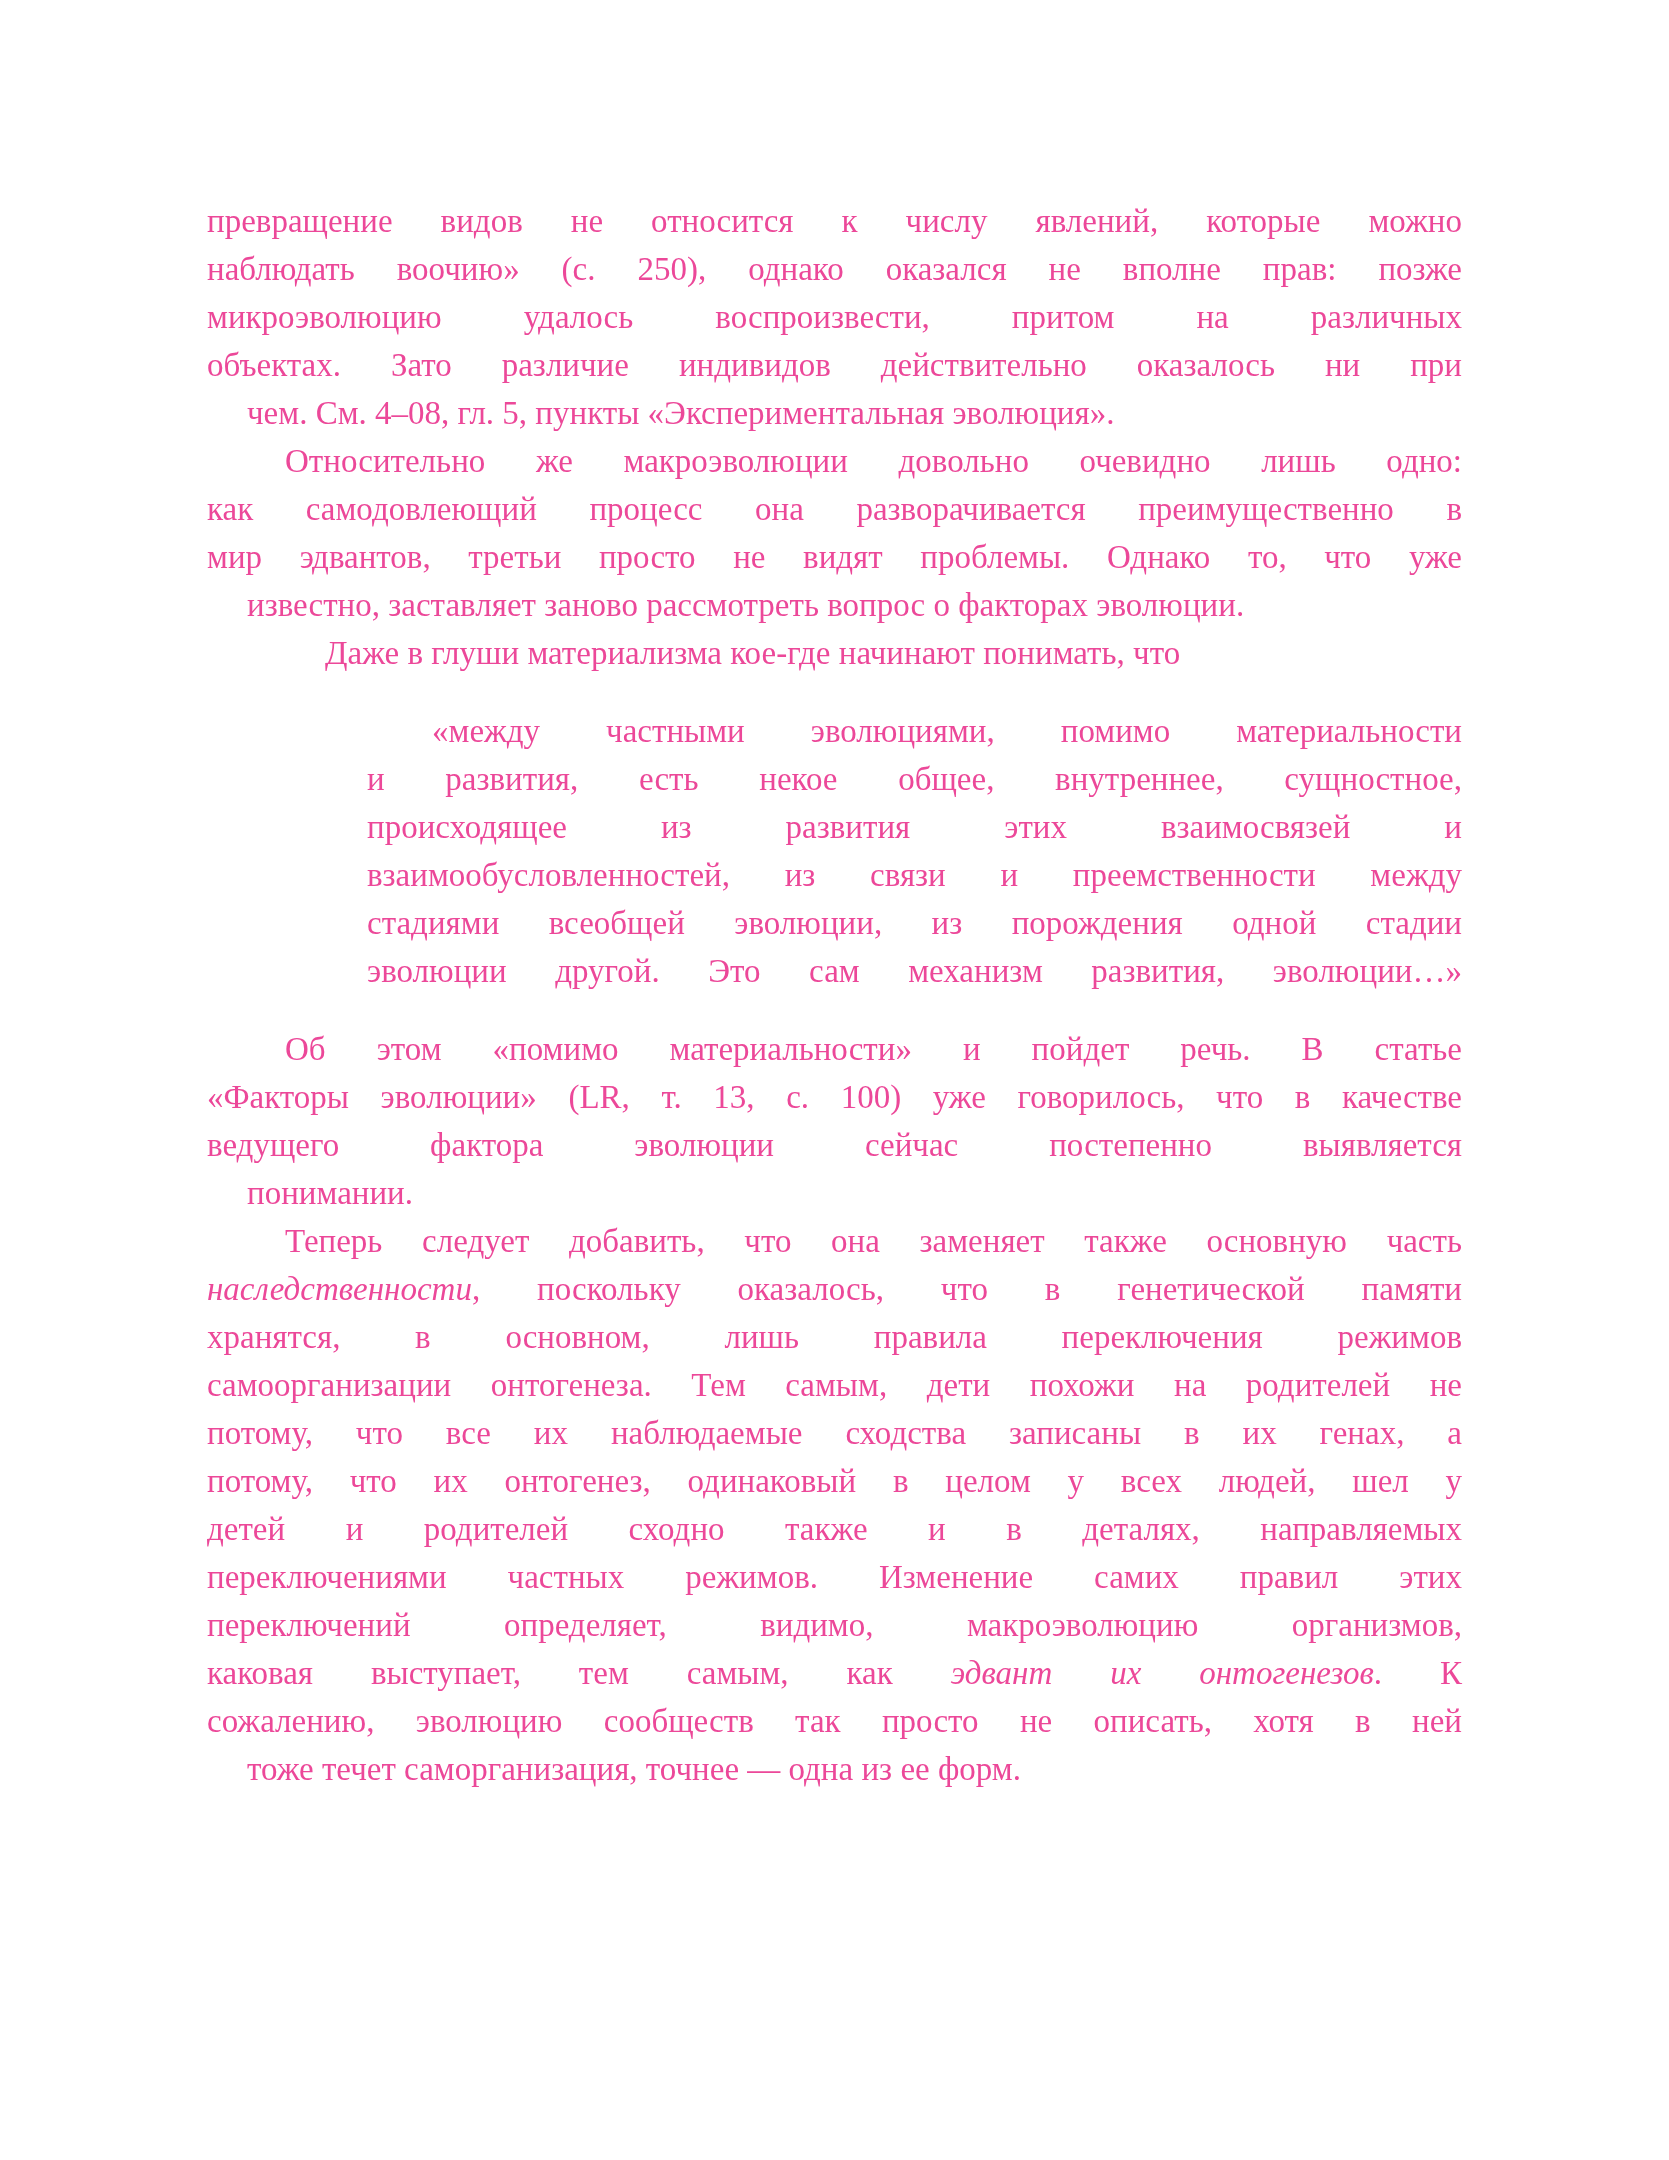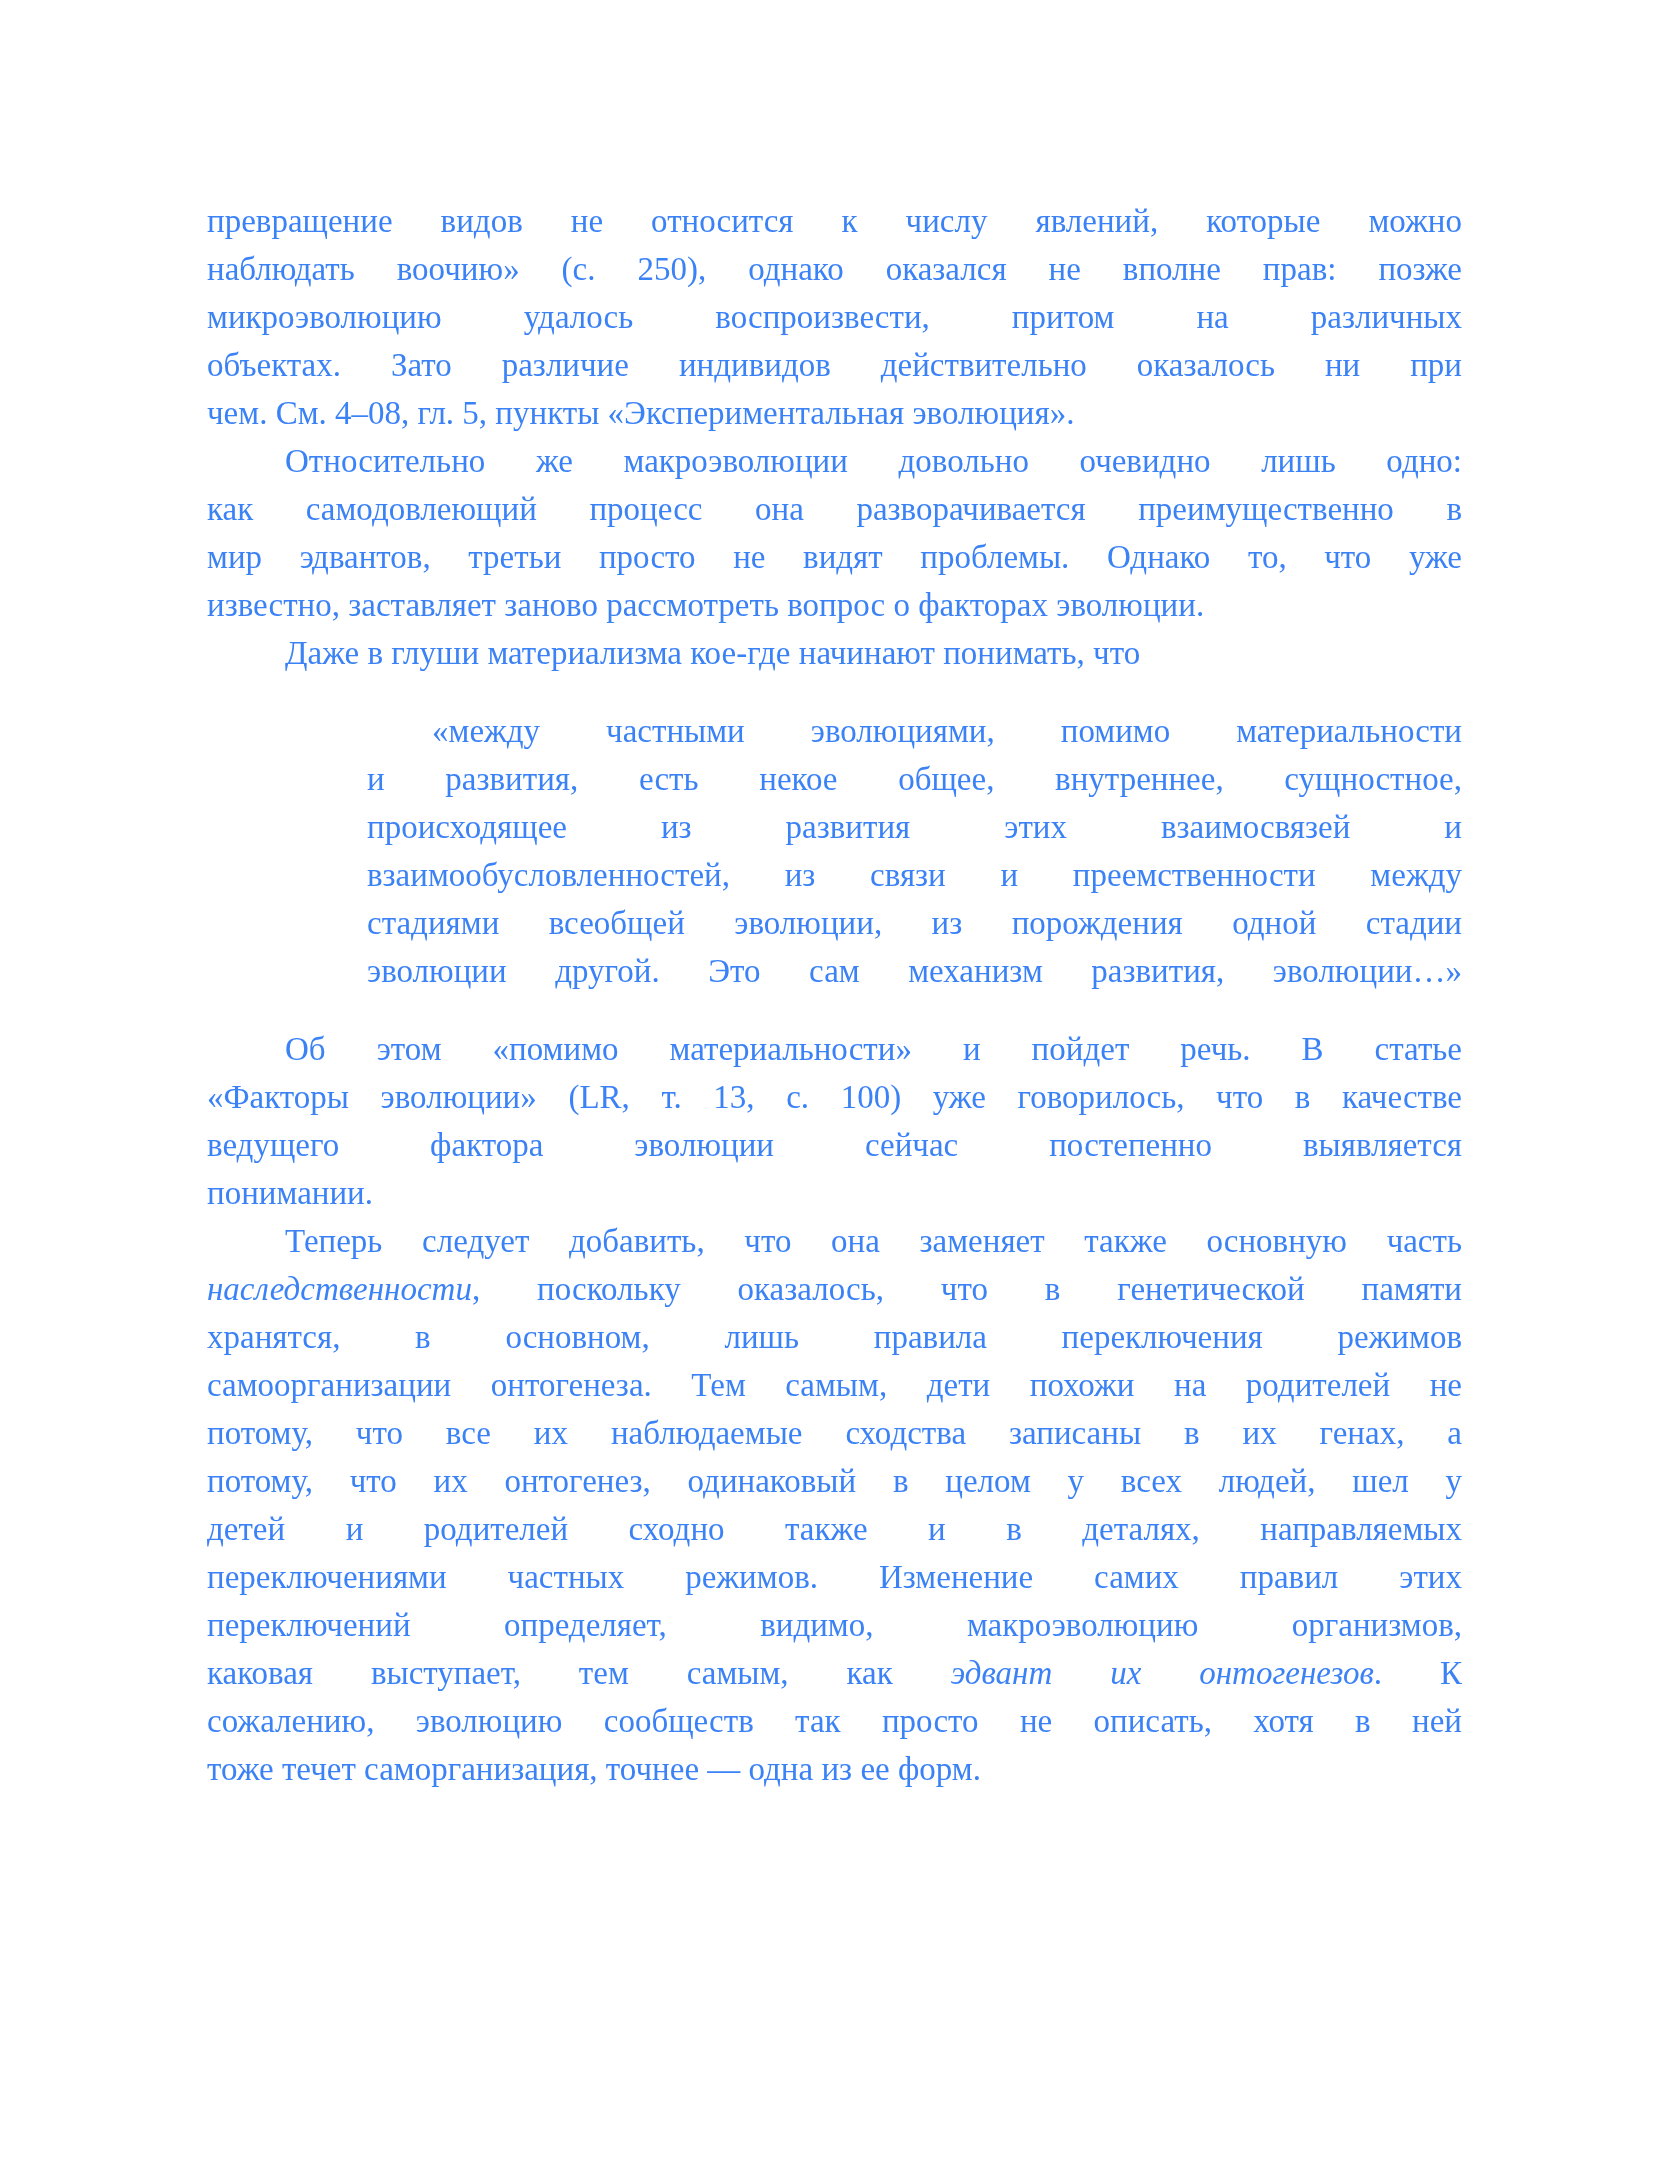--- a/index.html
+++ b/index.html
@@ -28,40 +28,41 @@
   .block {
     margin: 0;
   }
   .line {
     text-align: justify;
     text-align-last: justify;
     white-space: normal;
   }
   .line.last {
     text-align-last: left;
+    margin-left: 40px;
   }
   
   .block.paragraph.fi .line.first {
     text-indent: 78px;
   }
   
   .block.quote {
     margin: 30px 0 30px 160px;
   }
   .block.quote .line.first {
     text-indent: 65px;
   }
   .b { font-weight: bold; }
   .i { font-style: italic; }
 </style>
 </head>
 <body>
 
 <div class="page">
-  <div class="text-content" style="color: #3b82f6;">
+  <div class="text-content" style="color: #ec4899;">
       <div class="block paragraph">
         <div class="line first"><span>превращение видов не относится к числу явлений, которые можно</span></div>
         <div class="line"><span>наблюдать воочию» (с. 250), однако оказался не вполне прав: позже</span></div>
         <div class="line"><span>микроэволюцию удалось воспроизвести, притом на различных</span></div>
         <div class="line"><span>объектах. Зато различие индивидов действительно оказалось ни при</span></div>
         <div class="line last"><span>чем. См. 4–08, гл. 5, пункты «Экспериментальная эволюция».</span></div>
       </div>
       <div class="block paragraph fi">
         <div class="line first"><span>Относительно же макроэволюции довольно очевидно лишь одно:</span></div>
         <div class="line"><span>как самодовлеющий процесс она разворачивается преимущественно в</span></div>

